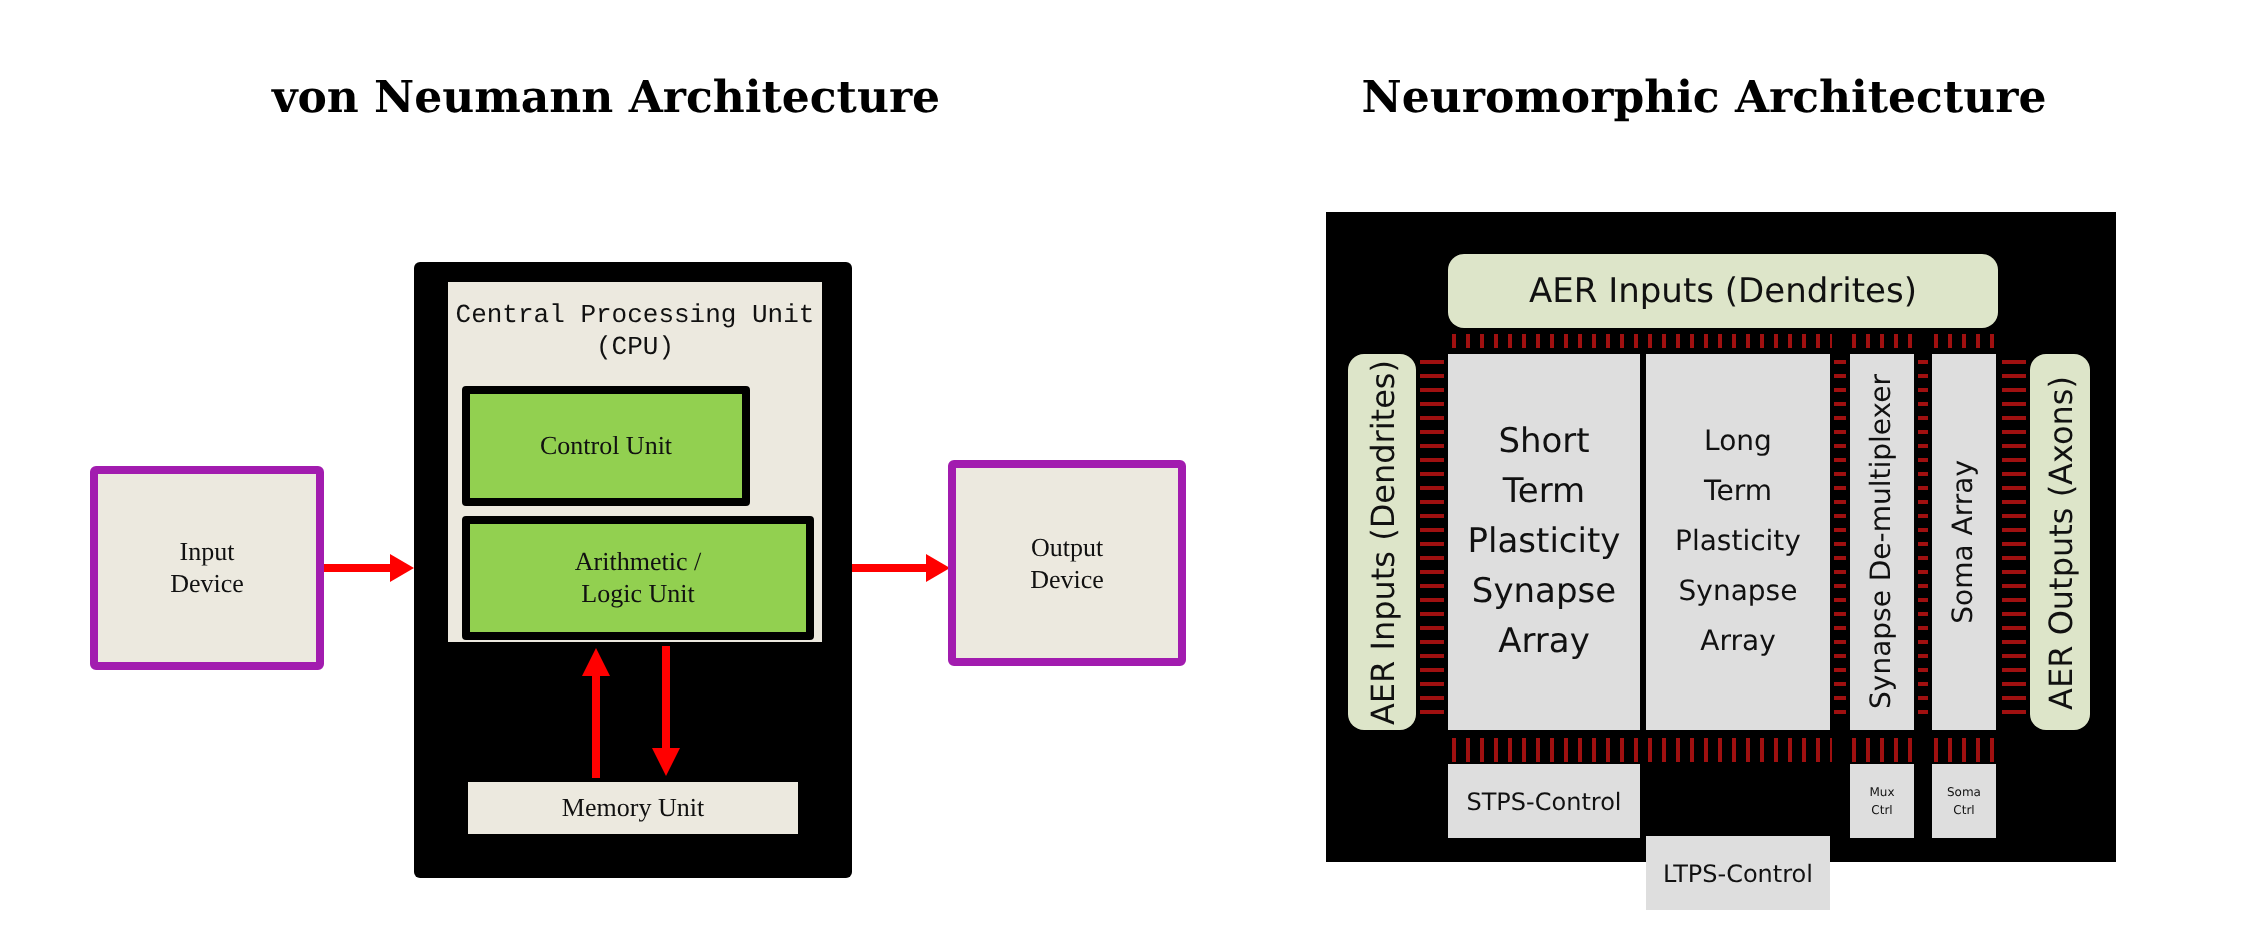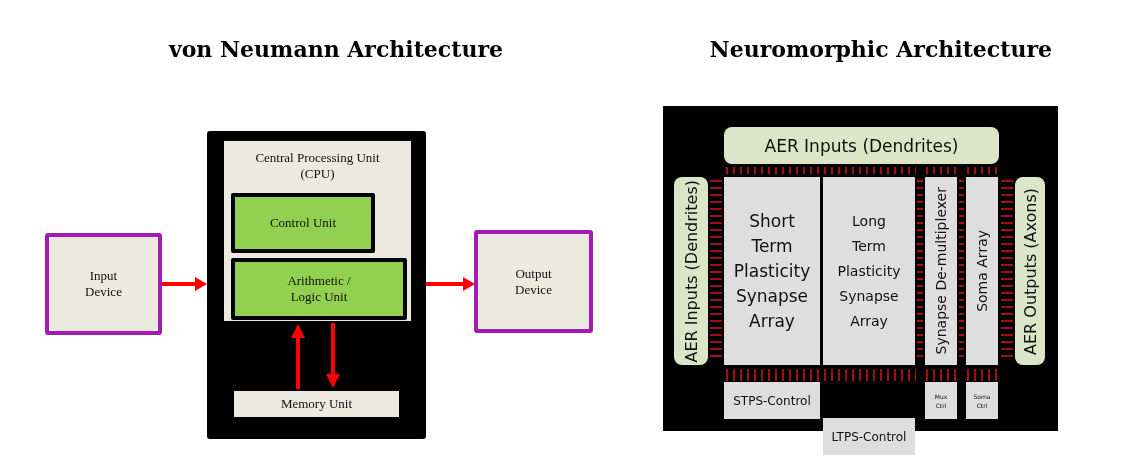--- a/index.html
+++ b/index.html
@@ -1,18 +1,18 @@
 <!DOCTYPE html>
 <html><head>
 <meta charset="utf-8">
 <style>
   html, body { margin:0; padding:0; background:#ffffff; }
   body { width:1133px; height:463px; position:relative; overflow:hidden; font-family:"DejaVu Serif", serif; }
   .abs { position:absolute; box-sizing:border-box; }
-  .title { font-family:"DejaVu Serif", serif; font-weight:bold; font-size:22px; color:#000; text-align:right; white-space:nowrap; }
+  .title { font-family:"DejaVu Serif", serif; font-weight:bold; font-size:22px; color:#000; text-align:center; white-space:nowrap; }
   .serif-sm { font-family:"Liberation Serif", serif; font-size:13px; color:#111; text-align:center; line-height:16px; }
   .beige { background:#ece9df; }
   .boxed { border:4px solid #a21caf; border-radius:3px; }
   .flexc { display:flex; align-items:center; justify-content:center; flex-direction:column; }
   .green { background:#92d050; border:4px solid #000; border-radius:2px; }
   .arrow-h { height:4px; background:#ff0000; }
   .sans { font-family:"DejaVu Sans", sans-serif; color:#111; }
   .neuro-bg { background:#000; }
   .pale { background:#dde5c9; border-radius:8px; }
   .grey { background:#dedede; }
@@ -30,21 +30,21 @@
   <div>Input</div>
   <div>Device</div>
 </div>
 
 <div class="abs arrow-h" style="left:162px; top:282px; width:34px;"></div>
 <div class="abs" style="left:195px; top:277px; width:0; height:0; border-top:7px solid transparent; border-bottom:7px solid transparent; border-left:12px solid #ff0000;"></div>
 
 <div class="abs" style="left:207px; top:131px; width:219px; height:308px; background:#000; border-radius:3px;"></div>
 
 <div class="abs beige" style="left:224px; top:141px; width:187px; height:180px;"></div>
-<div class="abs serif-sm" style="left:224px; top:150px; width:187px;">
+<div class="abs serif-sm" style="left:224px; top:150px; width:187px;font-family:Liberation Mono, monospace;">
   <div>Central Processing Unit</div>
   <div>(CPU)</div>
 </div>
 
 <div class="abs green flexc serif-sm" style="left:231px; top:193px; width:144px; height:60px;">
   <div>Control Unit</div>
 </div>
 <div class="abs green flexc serif-sm" style="left:231px; top:258px; width:176px; height:62px;">
   <div>Arithmetic /</div>
   <div>Logic Unit</div>

